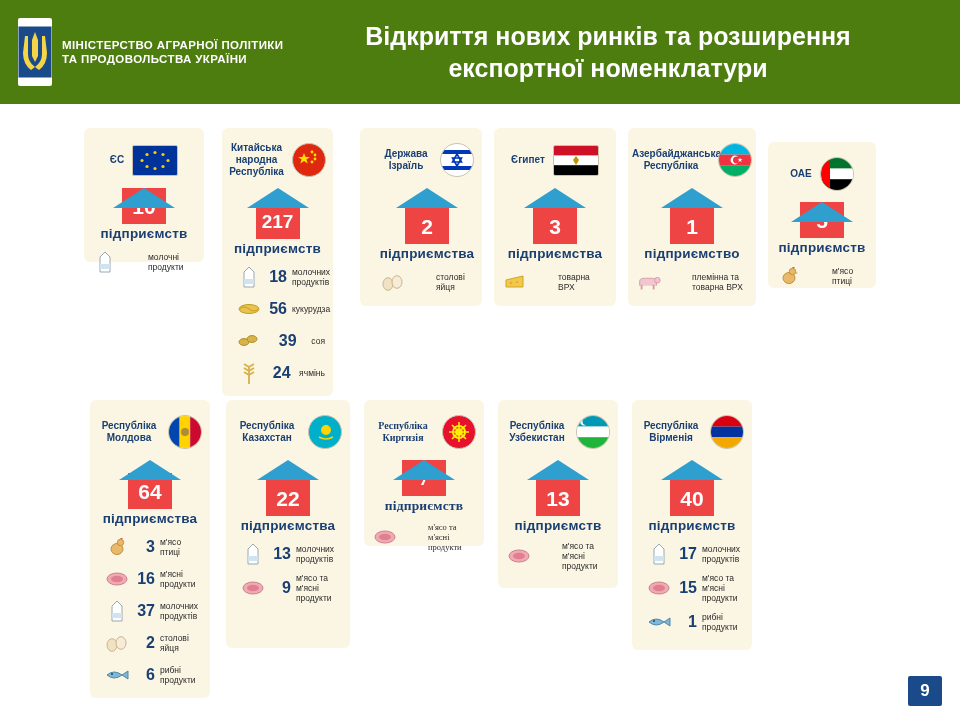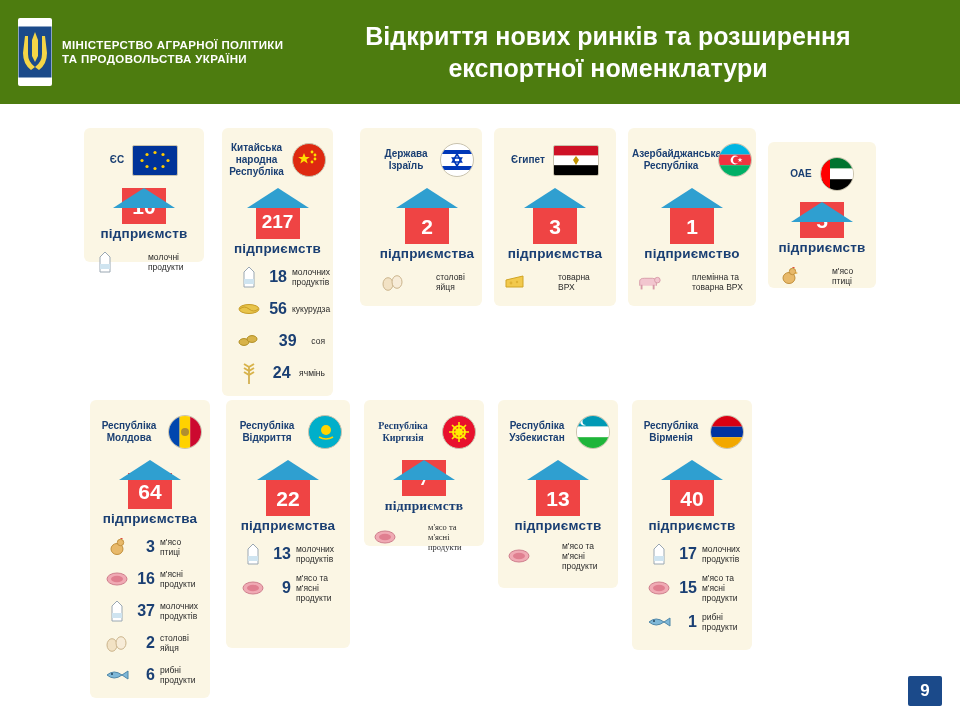--- a/index.html
+++ b/index.html
@@ -414,21 +414,21 @@
             </svg>
         </div>
         <div class="qty">6</div>
         <div class="itxt">рибні продукти</div>
       </div>
     </div>
   </div>
 
   <div class="card" style="left:226px;top:290px;width:124px;height:248px;">
     <div class="card-top">
-      <div class="country">Республіка Відкриття</div>
+      <div class="country">Республіка Казахстан</div>
       <div class="flag round" style="background:#00afca;">
         <svg width="32" height="32" viewBox="0 0 32 32">
             <circle cx="17" cy="14" r="5" fill="#ffd400"></circle>
             <path d="M10 21 q7 4 14 0" stroke="#ffd400" stroke-width="1.6" fill="none"></path>
           </svg>
       </div>
     </div>
     <div class="house">
       <div class="roof"></div>
       <div class="body">22</div>

